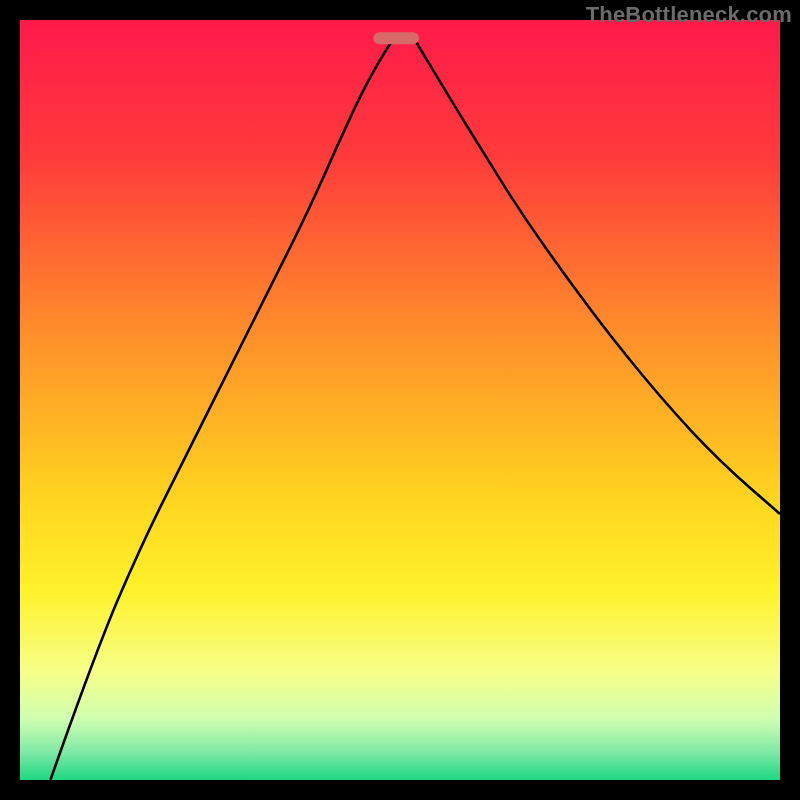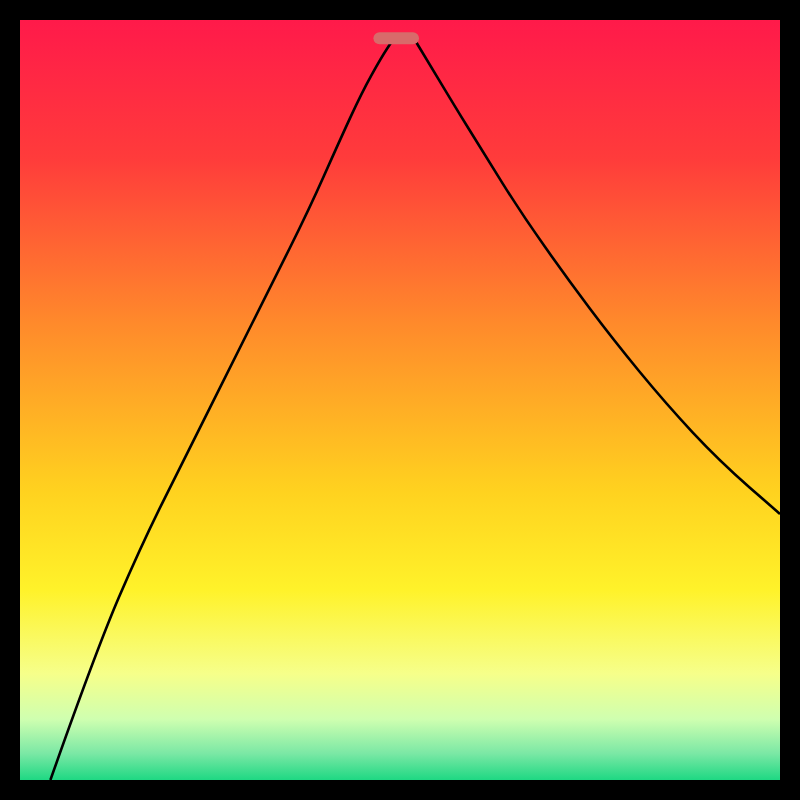--- a/index.html
+++ b/index.html
@@ -59,13 +59,14 @@
           </linearGradient>
       </defs>
       <rect x="0" y="0" width="100" height="100" fill="url(#bg)"></rect>
       <g id="curves">
           <path d="M 4 100 Q 10 83 13 76 Q 16 69 19 63 Q 22 57 25 51 Q 28.000000000000004 44.99999999999999 30.5 40 Q 33 35 35.5 30 Q 38 25 40 20.5 Q 42 16 43.5 12.75 Q 45 9.5 46.25 7.25 Q 47.5 5 48.25 3.8500000000000014 T 49 2.700000000000003" fill="none" stroke="#000000" stroke-width="0.34210526315789475" vector-effect="non-scaling-stroke" style="stroke-width: 2.6px;"></path>
           <path d="M 52 2.700000000000003 Q 54 6 55.5 8.5 Q 56.99999999999999 11 59 14.25 Q 61 17.5 63.5 21.5 Q 66 25.5 69 29.75 Q 72 34 75 38 Q 78 42.00000000000001 81.5 46.25 Q 85 50.5 88.5 54.25 Q 92 58 96 61.5 T 100 65" fill="none" stroke="#000000" stroke-width="0.34210526315789475" vector-effect="non-scaling-stroke" style="stroke-width: 2.6px;"></path>
         </g>
       <rect id="marker" x="46.5" y="1.6000000000000085" width="6" height="1.6" rx="0.8" fill="#d86a6a"></rect>
     </svg>
   </div>
+  <div class="credit">TheBottleneck.com</div>
 </div>
 
 </body></html>

